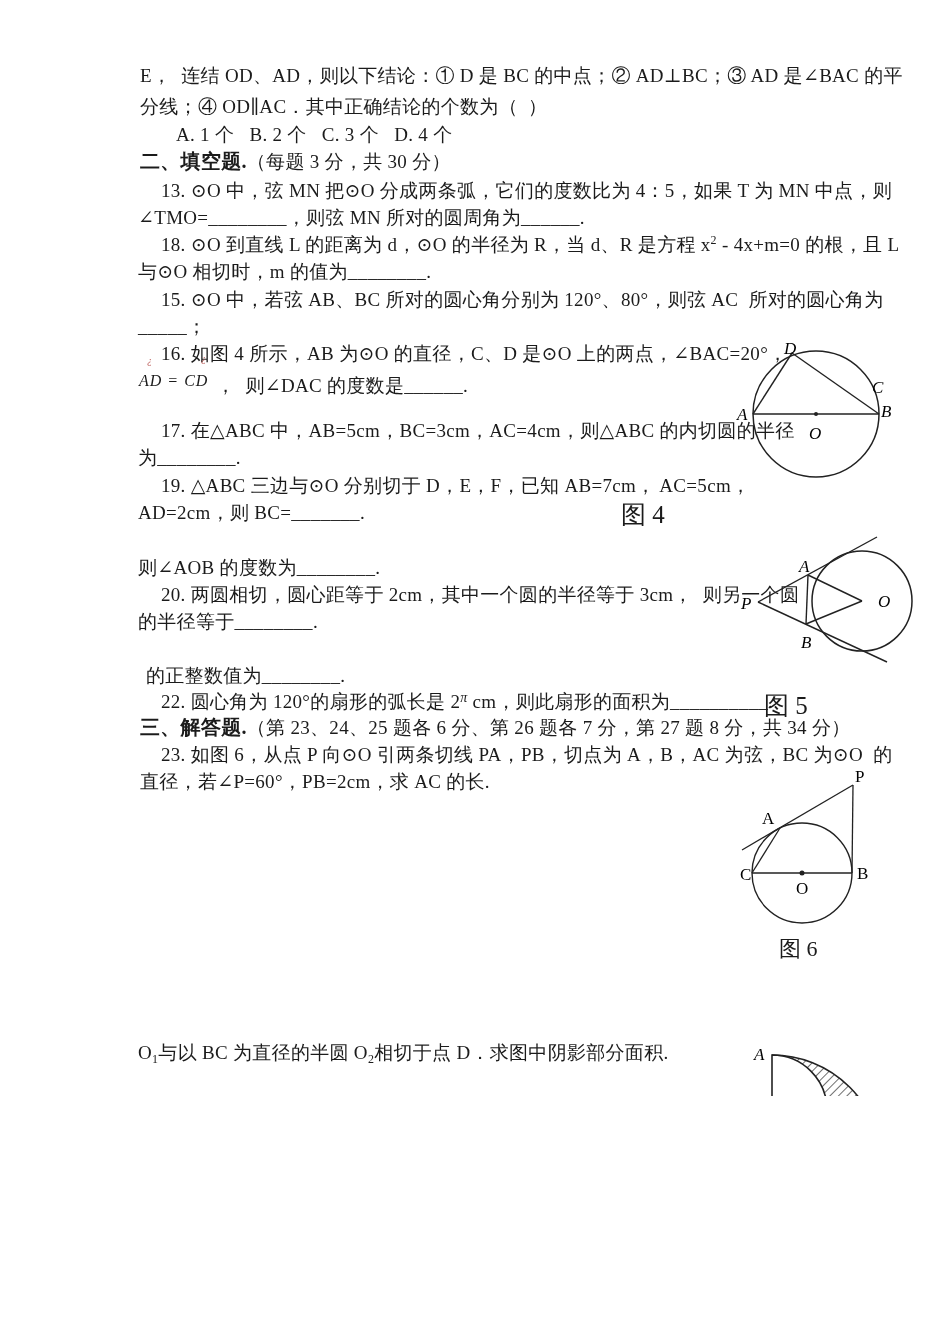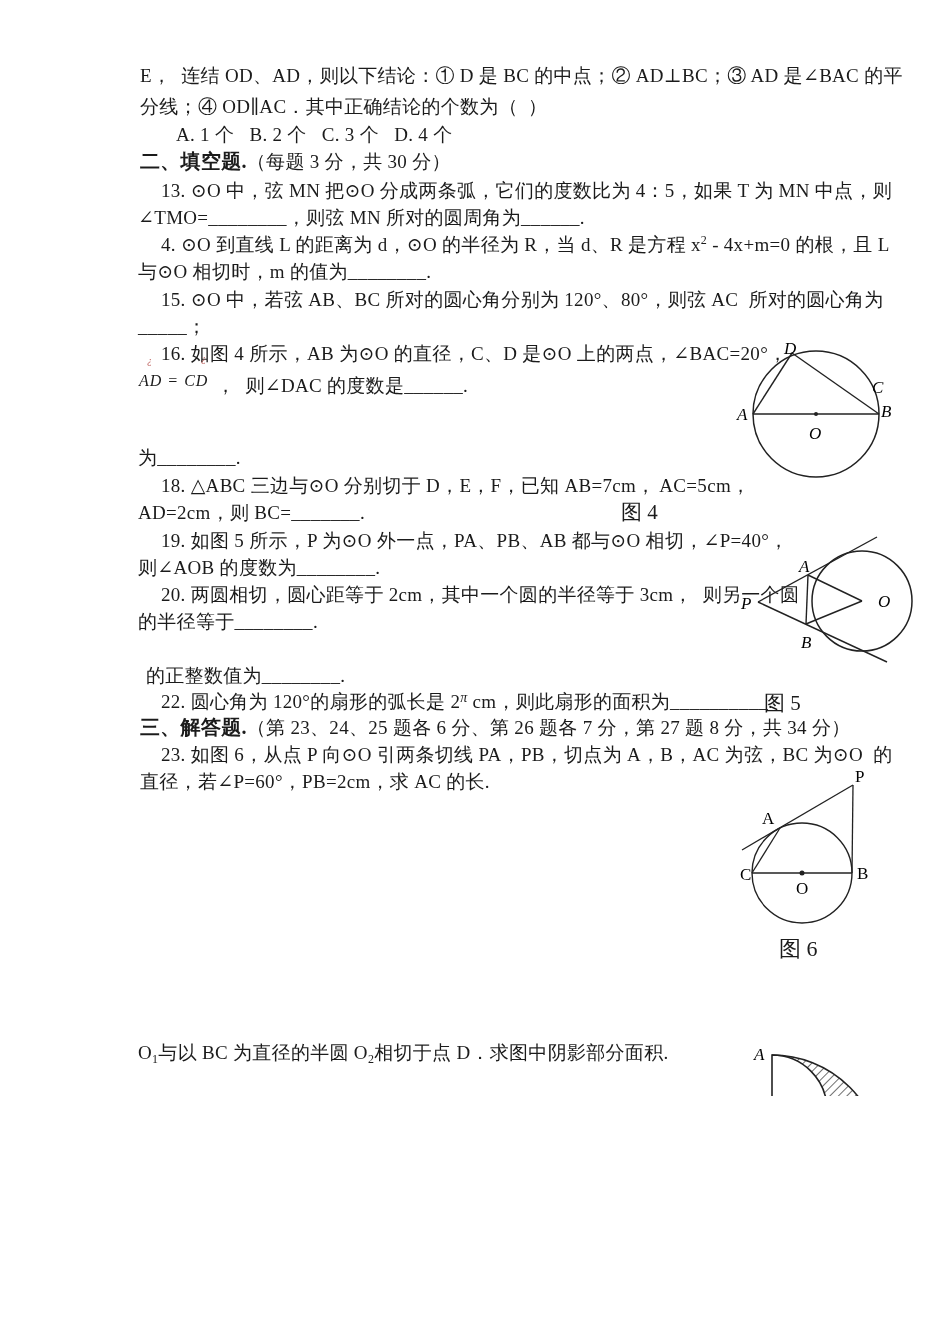--- a/index.html
+++ b/index.html
@@ -17,60 +17,60 @@
     line-height:23px;
     white-space:pre;
     letter-spacing:0.3px;
   }
   .bold{font-weight:bold;font-size:20px;text-align:right;}
   .sup{font-size:12px;position:relative;top:-7px;}
   .subn{font-size:12px;position:relative;top:4px;}
   .pi{font-size:14px;font-style:italic;position:relative;top:-6px;}
   .formula{font-style:italic;font-size:16px;letter-spacing:1px;}
   .arcmark{position:absolute;font-size:10px;font-style:italic;}
-  .caption{position:absolute;font-size:21px;white-space:pre;}
+  .caption{position:absolute;font-size:25px;white-space:pre;}
   .caption-lg{position:absolute;font-size:22px;white-space:pre;}
   svg{position:absolute;overflow:visible;}
   svg text{font-family:"Liberation Serif","DejaVu Serif",serif;font-size:17px;}
   svg text.it{font-style:italic;}
   svg text.sm{font-size:11px;}
 </style>
 </head>
 <body>
 
 <div class="page">
 
   <div class="ln" style="left:140px;top:64px">E，  连结 OD、AD，则以下结论：① D 是 BC 的中点；② AD⊥BC；③ AD 是∠BAC 的平</div>
   <div class="ln" style="left:140px;top:95px">分线；④ OD∥AC．其中正确结论的个数为（  ）</div>
   <div class="ln" style="left:176px;top:123px">A. 1 个   B. 2 个   C. 3 个   D. 4 个</div>
 
   <div class="ln" style="left:140px;top:150px"><span class="bold">二、填空题.</span><span>（每题 3 分，共 30 分）</span></div>
 
   <div class="ln" style="left:161px;top:179px">13. ⊙O 中，弦 MN 把⊙O 分成两条弧，它们的度数比为 4：5，如果 T 为 MN 中点，则</div>
   <div class="ln" style="left:138px;top:206px">∠TMO=________，则弦 MN 所对的圆周角为______.</div>
 
-  <div class="ln" style="left:161px;top:233px"><span>4. ⊙O 到直线 L 的距离为 d，⊙O 的半径为 R，当 d、R 是方程 x</span><span class="sup">2</span><span> - 4x+m=0 的根，且 L</span></div>
+  <div class="ln" style="left:161px;top:233px"><span>18. ⊙O 到直线 L 的距离为 d，⊙O 的半径为 R，当 d、R 是方程 x</span><span class="sup">2</span><span> - 4x+m=0 的根，且 L</span></div>
   <div class="ln" style="left:138px;top:260px">与⊙O 相切时，m 的值为________.</div>
 
   <div class="ln" style="left:161px;top:288px">15. ⊙O 中，若弦 AB、BC 所对的圆心角分别为 120°、80°，则弦 AC  所对的圆心角为</div>
   <div class="ln" style="left:138px;top:315px">_____；</div>
 
   <div class="ln" style="left:161px;top:342px">16. 如图 4 所示，AB 为⊙O 的直径，C、D 是⊙O 上的两点，∠BAC=20°，</div>
   <span class="arcmark" style="left:147px;top:355px;color:#b85450">¿</span>
   <span class="arcmark" style="left:201px;top:353px;color:#b85450">¿</span>
   <div class="ln formula" style="left:139px;top:369px">AD = CD</div>
   <div class="ln" style="left:216px;top:374px">，  则∠DAC 的度数是______.</div>
 
+  <div class="ln" style="left:161px;top:419px">17. 在△ABC 中，AB=5cm，BC=3cm，AC=4cm，则△ABC 的内切圆的半径</div>
   <div class="ln" style="left:138px;top:446px">为________.</div>
 
-  <div class="ln" style="left:161px;top:474px">18. △ABC 三边与⊙O 分别切于 D，E，F，已知 AB=7cm， AC=5cm，</div>
+  <div class="ln" style="left:161px;top:474px">19. △ABC 三边与⊙O 分别切于 D，E，F，已知 AB=7cm， AC=5cm，</div>
   <div class="ln" style="left:138px;top:501px">AD=2cm，则 BC=_______.</div>
   <div class="caption" style="left:621px;top:498px">图 4</div>
 
-  <div class="ln" style="left:161px;top:529px">19. 如图 5 所示，P 为⊙O 外一点，PA、PB、AB 都与⊙O 相切，∠P=40°，</div>
   <div class="ln" style="left:138px;top:556px">则∠AOB 的度数为________.</div>
 
   <div class="ln" style="left:161px;top:583px">20. 两圆相切，圆心距等于 2cm，其中一个圆的半径等于 3cm，  则另一个圆</div>
   <div class="ln" style="left:138px;top:610px">的半径等于________.</div>
 
   <div class="ln" style="left:146px;top:664px">的正整数值为________.</div>
 
   <div class="ln" style="left:161px;top:690px"><span>22. 圆心角为 120°的扇形的弧长是 2</span><span class="pi">π</span><span> cm，则此扇形的面积为__________.</span></div>
   <div class="caption" style="left:764px;top:689px">图 5</div>
 

